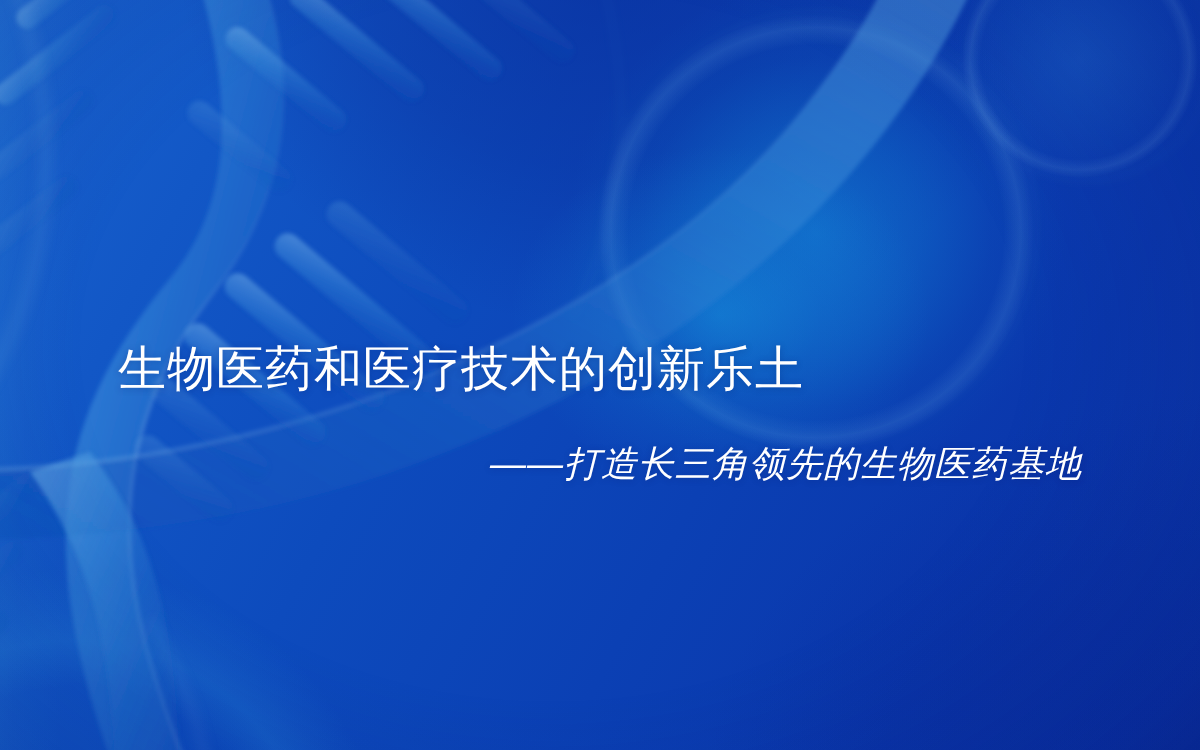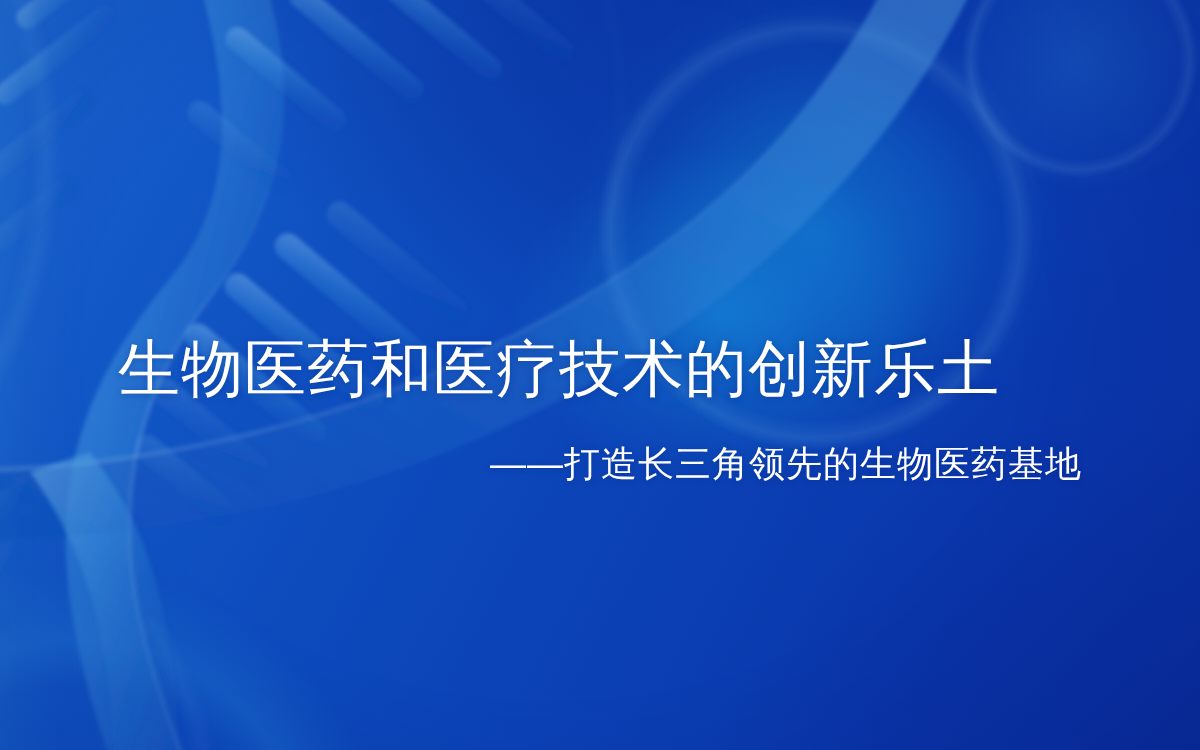--- a/index.html
+++ b/index.html
@@ -120,41 +120,42 @@
     top: 0;
     width: 1200px;
     height: 750px;
   }
   .headline {
     position: absolute;
     left: 118px;
     top: 330px;
     width: 964px;
     text-align: left;
-    font-size: 62px;
+    font-size: 48px;
     line-height: 78px;
     font-weight: 400;
     letter-spacing: 1px;
     color: #ffffff;
     white-space: nowrap;
     text-shadow: 0 1px 7px rgba(4,30,110,0.33);
   }
   .subhead {
     position: absolute;
     left: 118px;
     top: 440px;
     width: 964px;
     text-align: right;
     font-size: 36px;
     line-height: 48px;
     font-weight: 400;
     letter-spacing: 1px;
     color: #ffffff;
     white-space: nowrap;
     text-shadow: 0 1px 6px rgba(4,30,110,0.30);
+    font-style: italic;
   }
 </style>
 </head>
 <body>
 
 <div id="slide">
 
   <div class="bg-layer bg-base"></div>
   <div class="bg-layer bg-tl-dark"></div>
   <div class="bg-layer bg-bubble-main"></div>

